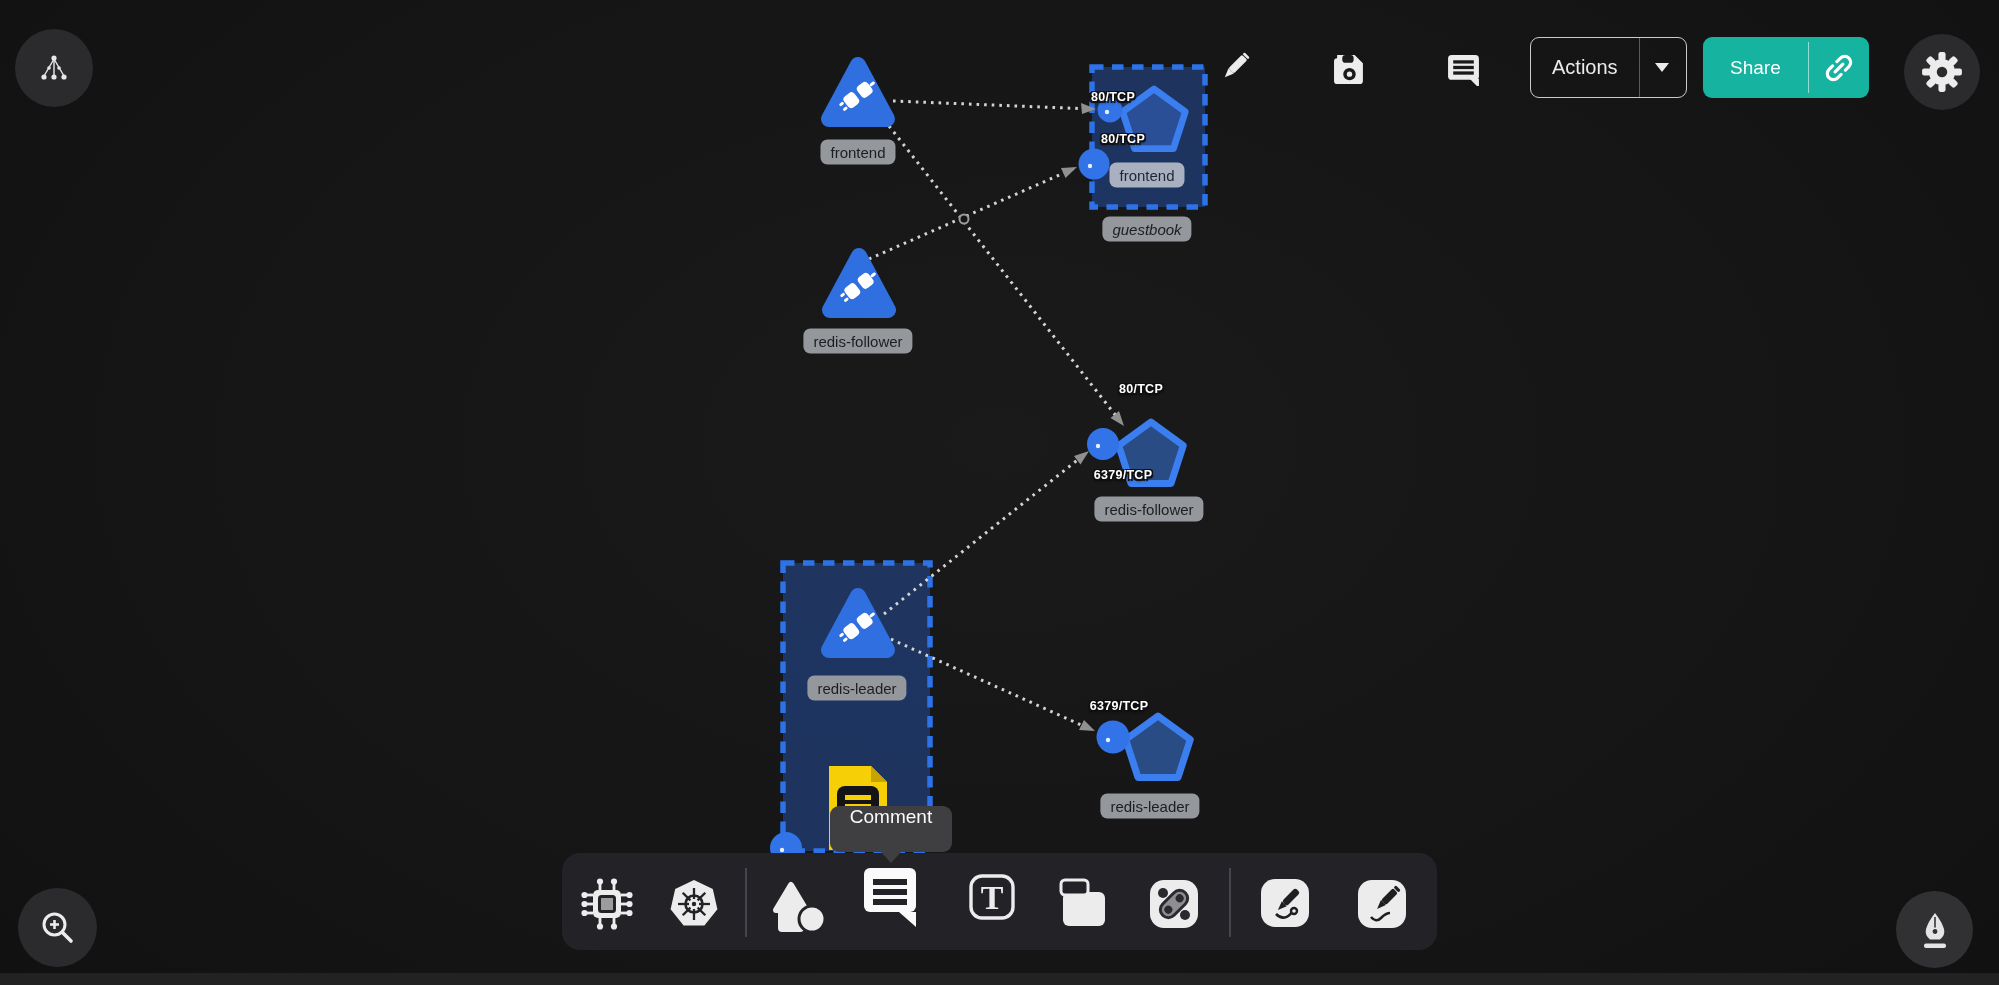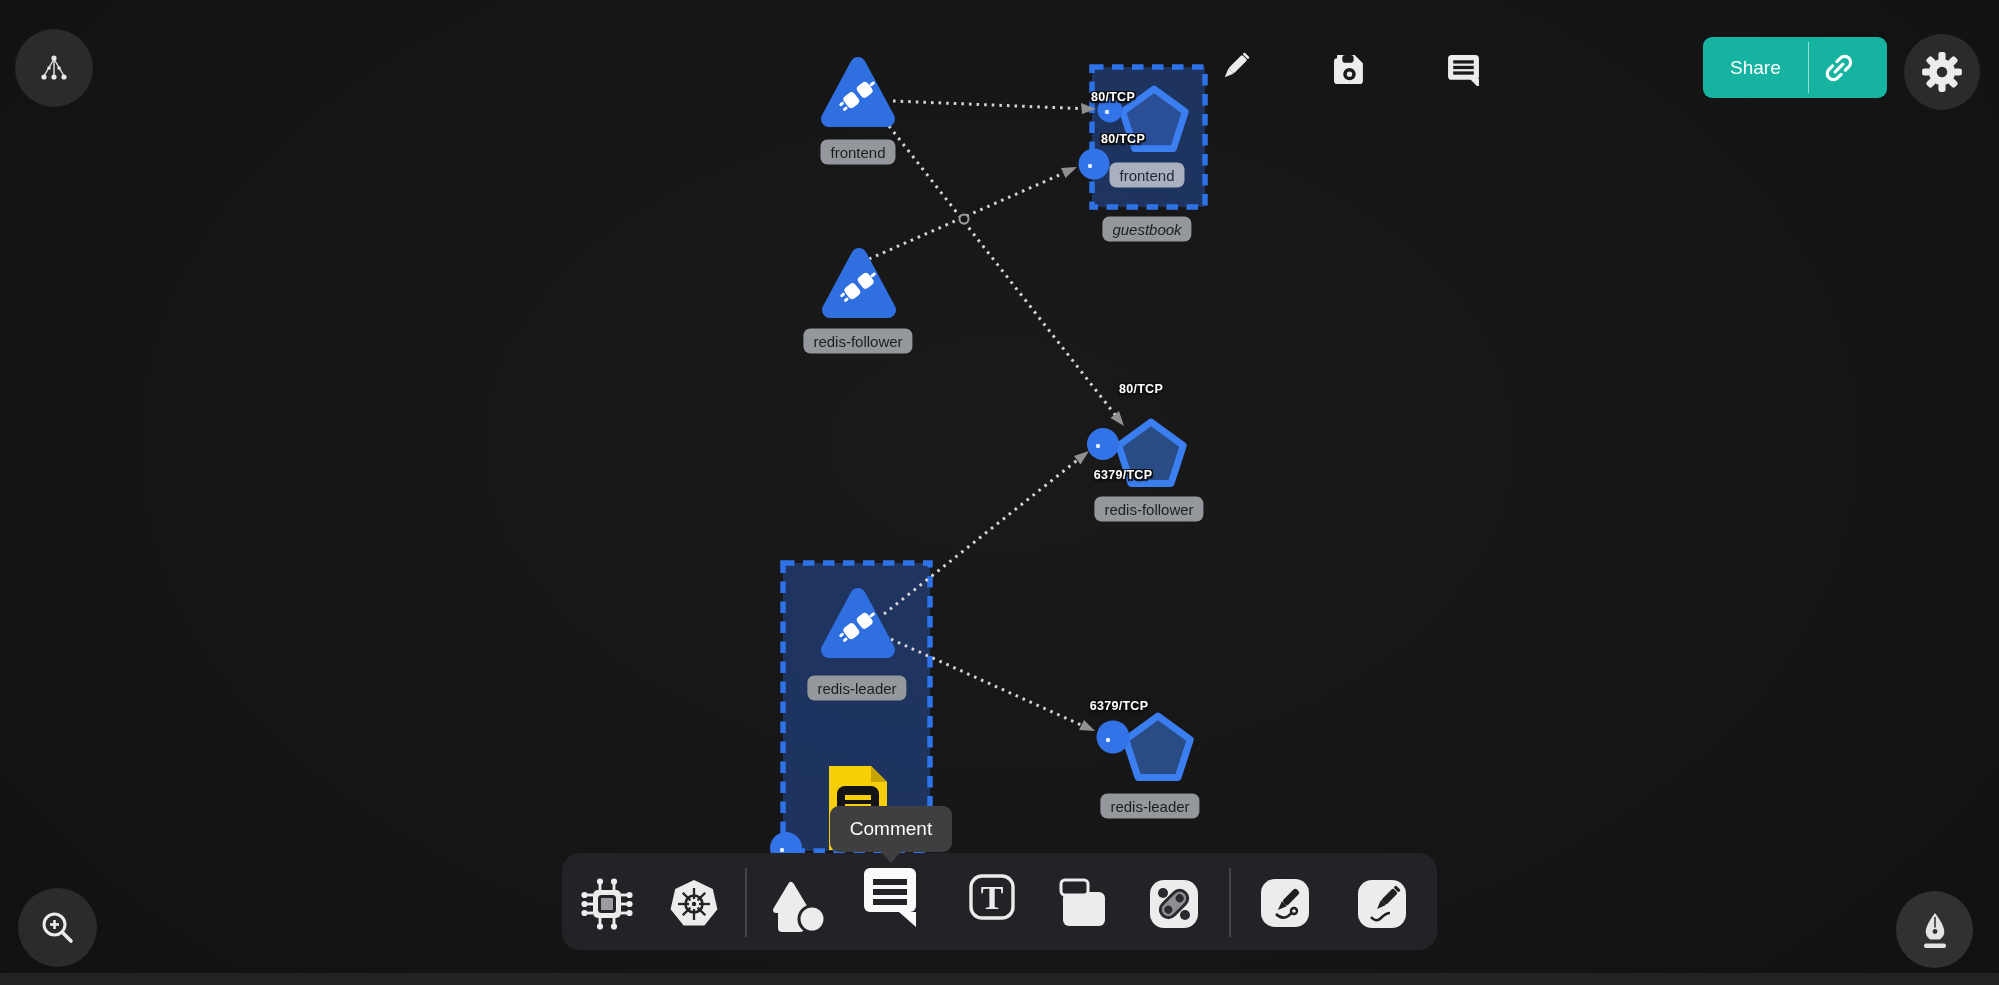--- a/index.html
+++ b/index.html
@@ -46,21 +46,21 @@
   .share-divider{width:1px;background:rgba(255,255,255,.55);margin:5px 0;}
   .share-icon-wrap{display:flex;align-items:center;justify-content:center;width:60px;}
   
   .toolbar{position:absolute;left:562px;top:853px;width:875px;height:97px;background:#232327;border-radius:18px;z-index:5;}
   .tool{position:absolute;display:flex;align-items:center;justify-content:center;cursor:pointer;}
   .tb-divider{position:absolute;width:2px;background:#45454d;top:15px;bottom:13px;}
   
   .tooltip{
     position:absolute;left:830px;top:806px;width:122px;height:46px;z-index:7;
     background:#3f3f42;border-radius:9px;color:#fafafa;font-size:19px;
-    display:flex;align-items:center;justify-content:center;
+    display:flex;align-items:flex-start;justify-content:center;
   }
   .tooltip::after{
     content:"";position:absolute;left:50%;transform:translateX(-50%);top:100%;
     border-left:10px solid transparent;border-right:10px solid transparent;border-top:11px solid #3f3f42;
   }
   .bottom-strip{position:absolute;left:0;right:0;bottom:0;height:12px;background:#222223;z-index:4;}
 </style>
 </head>
 <body>
 
@@ -223,22 +223,29 @@
       <rect x="-15" y="-13" width="30" height="24" rx="3.5" fill="#ececec"></rect>
       <polygon points="6,10 15,10 15,19" fill="#ececec"></polygon>
       <g fill="#1a1a1b">
         <rect x="-10" y="-8" width="20" height="3.2"></rect>
         <rect x="-10" y="-2.6" width="20" height="3.2"></rect>
         <rect x="-10" y="2.8" width="20" height="3.2"></rect>
       </g>
     </svg>
   </div>
 
-
-  <div class="btn-share" style="left:1703px;top:37px;width:184px;height:61px;">
+  <div class="btn-outline" style="left:1530px;top:37px;width:157px;height:61px;">
+    <div class="actions-label">Actions</div>
+    <div class="btn-divider"></div>
+    <div class="caret-wrap">
+      <div class="caret"></div>
+    </div>
+  </div>
+
+  <div class="btn-share" style="left:1703px;top:37px;width:166px;height:61px;">
     <div class="share-label">Share</div>
     <div class="share-divider"></div>
     <div class="share-icon-wrap">
       <svg width="32" height="32" viewBox="-16 -16 32 32">
         <g transform="rotate(-45)" stroke="#fff" stroke-width="3.2" fill="none" stroke-linecap="round">
           <path d="M-3,-6 h-5 a6,6 0 0 0 0,12 h5"></path>
           <path d="M3,-6 h5 a6,6 0 0 1 0,12 h-5"></path>
           <line x1="-5.5" y1="0" x2="5.5" y2="0"></line>
         </g>
       </svg>

